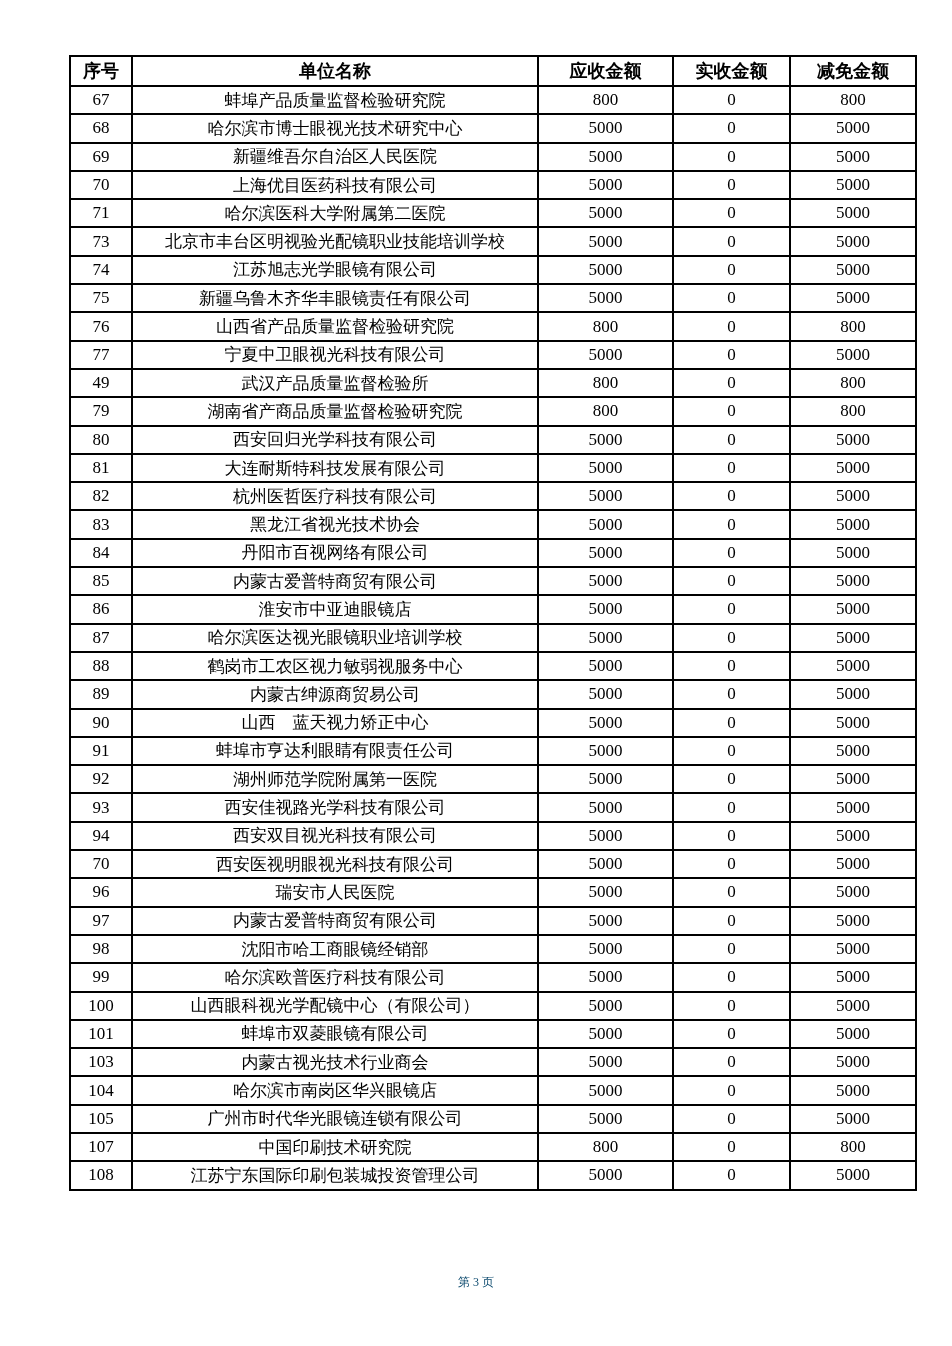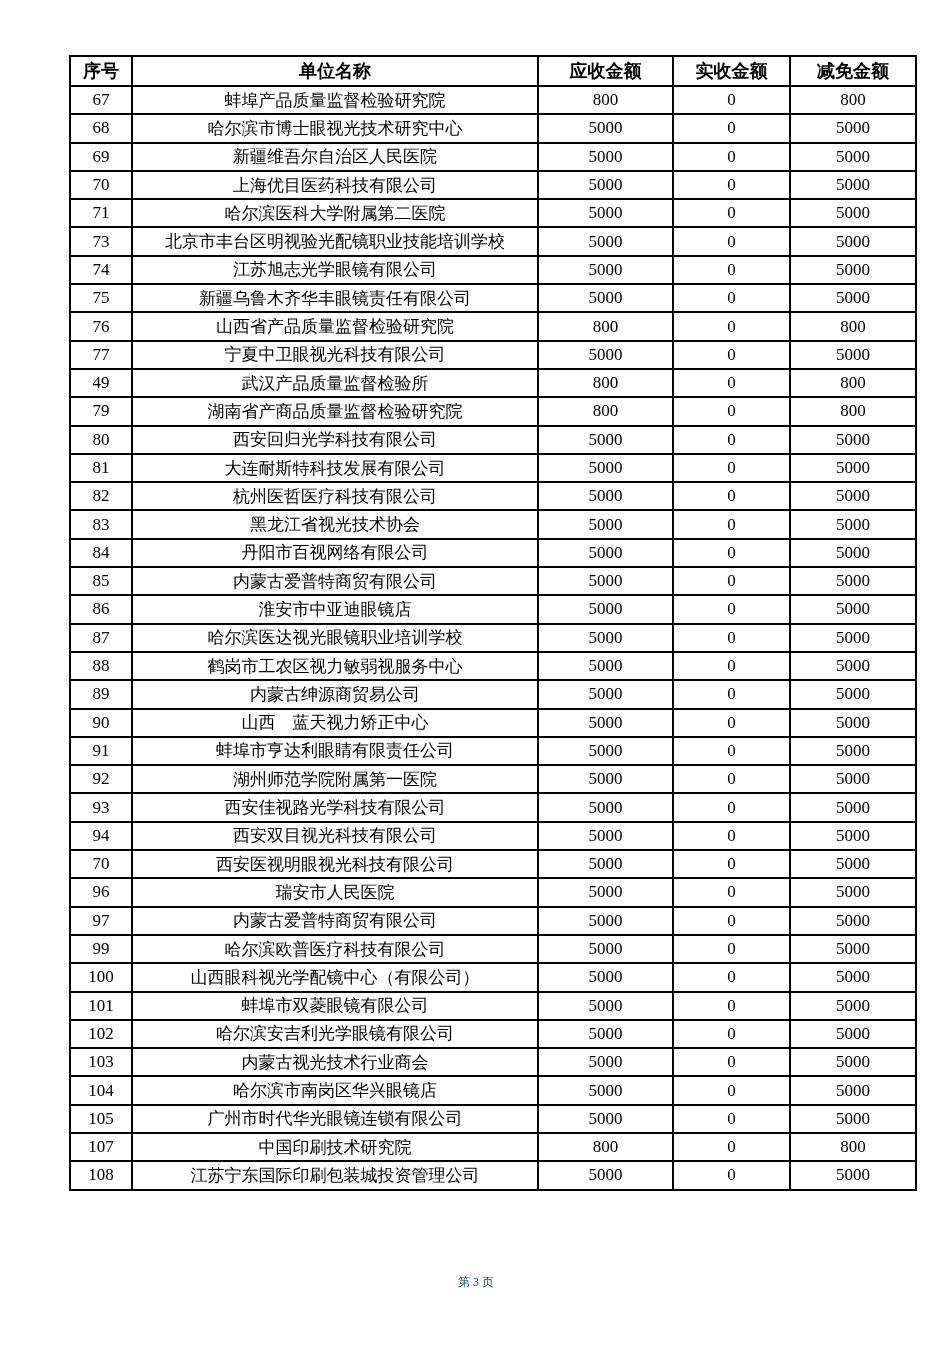--- a/index.html
+++ b/index.html
@@ -275,20 +275,27 @@
           <td class="c-waived">5000</td>
         </tr>
         <tr>
           <td class="c-idx">97</td>
           <td class="c-name">内蒙古爱普特商贸有限公司</td>
           <td class="c-due">5000</td>
           <td class="c-paid">0</td>
           <td class="c-waived">5000</td>
         </tr>
         <tr>
+          <td class="c-idx">98</td>
+          <td class="c-name">沈阳市哈工商眼镜经销部</td>
+          <td class="c-due">5000</td>
+          <td class="c-paid">0</td>
+          <td class="c-waived">5000</td>
+        </tr>
+        <tr>
           <td class="c-idx">99</td>
           <td class="c-name">哈尔滨欧普医疗科技有限公司</td>
           <td class="c-due">5000</td>
           <td class="c-paid">0</td>
           <td class="c-waived">5000</td>
         </tr>
         <tr>
           <td class="c-idx">100</td>
           <td class="c-name">山西眼科视光学配镜中心（有限公司）</td>
           <td class="c-due">5000</td>
@@ -296,27 +303,20 @@
           <td class="c-waived">5000</td>
         </tr>
         <tr>
           <td class="c-idx">101</td>
           <td class="c-name">蚌埠市双菱眼镜有限公司</td>
           <td class="c-due">5000</td>
           <td class="c-paid">0</td>
           <td class="c-waived">5000</td>
         </tr>
         <tr>
-          <td class="c-idx">102</td>
-          <td class="c-name">哈尔滨安吉利光学眼镜有限公司</td>
-          <td class="c-due">5000</td>
-          <td class="c-paid">0</td>
-          <td class="c-waived">5000</td>
-        </tr>
-        <tr>
           <td class="c-idx">103</td>
           <td class="c-name">内蒙古视光技术行业商会</td>
           <td class="c-due">5000</td>
           <td class="c-paid">0</td>
           <td class="c-waived">5000</td>
         </tr>
         <tr>
           <td class="c-idx">104</td>
           <td class="c-name">哈尔滨市南岗区华兴眼镜店</td>
           <td class="c-due">5000</td>

